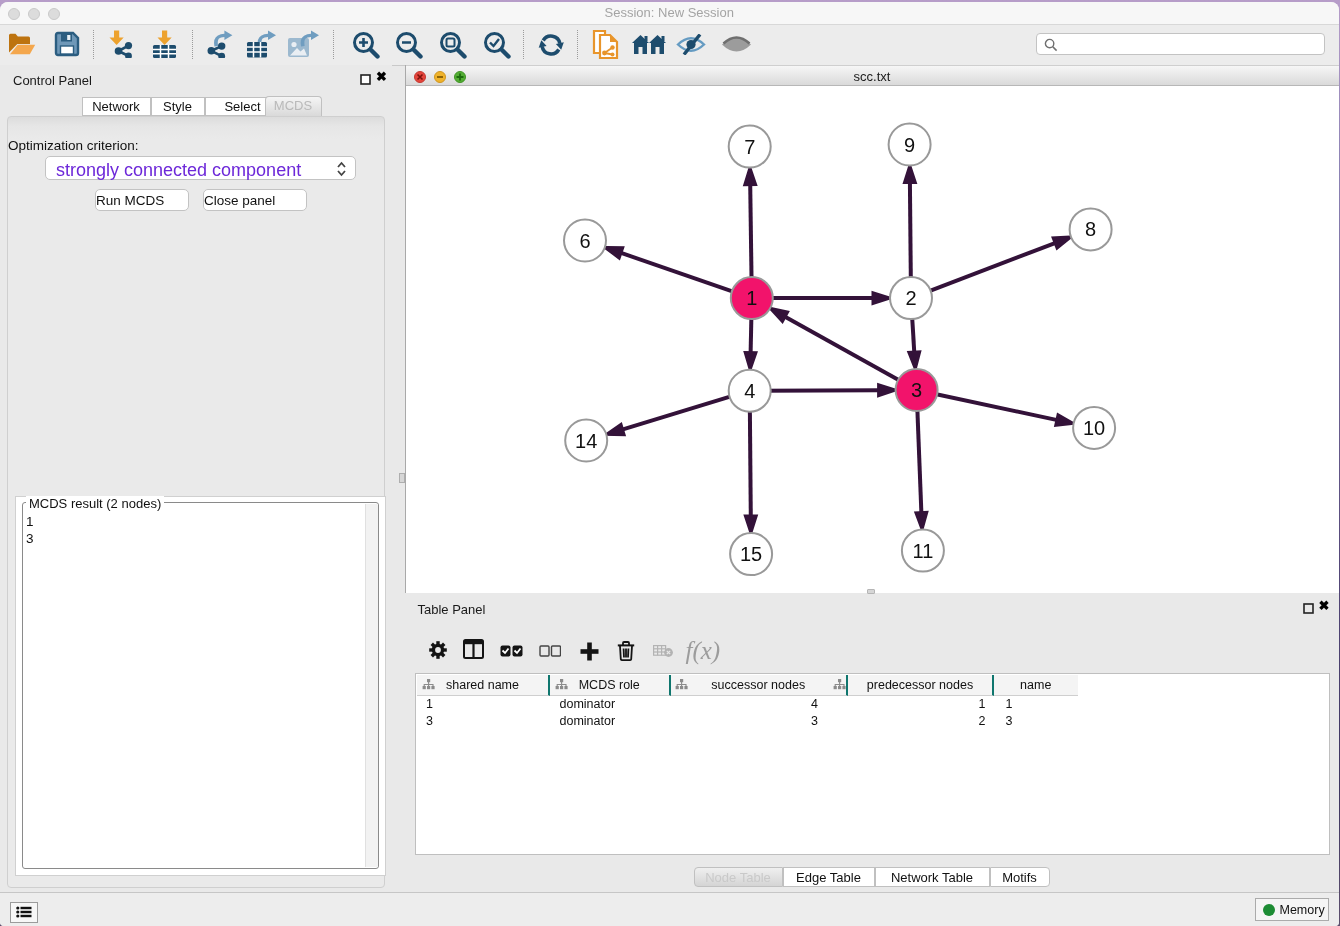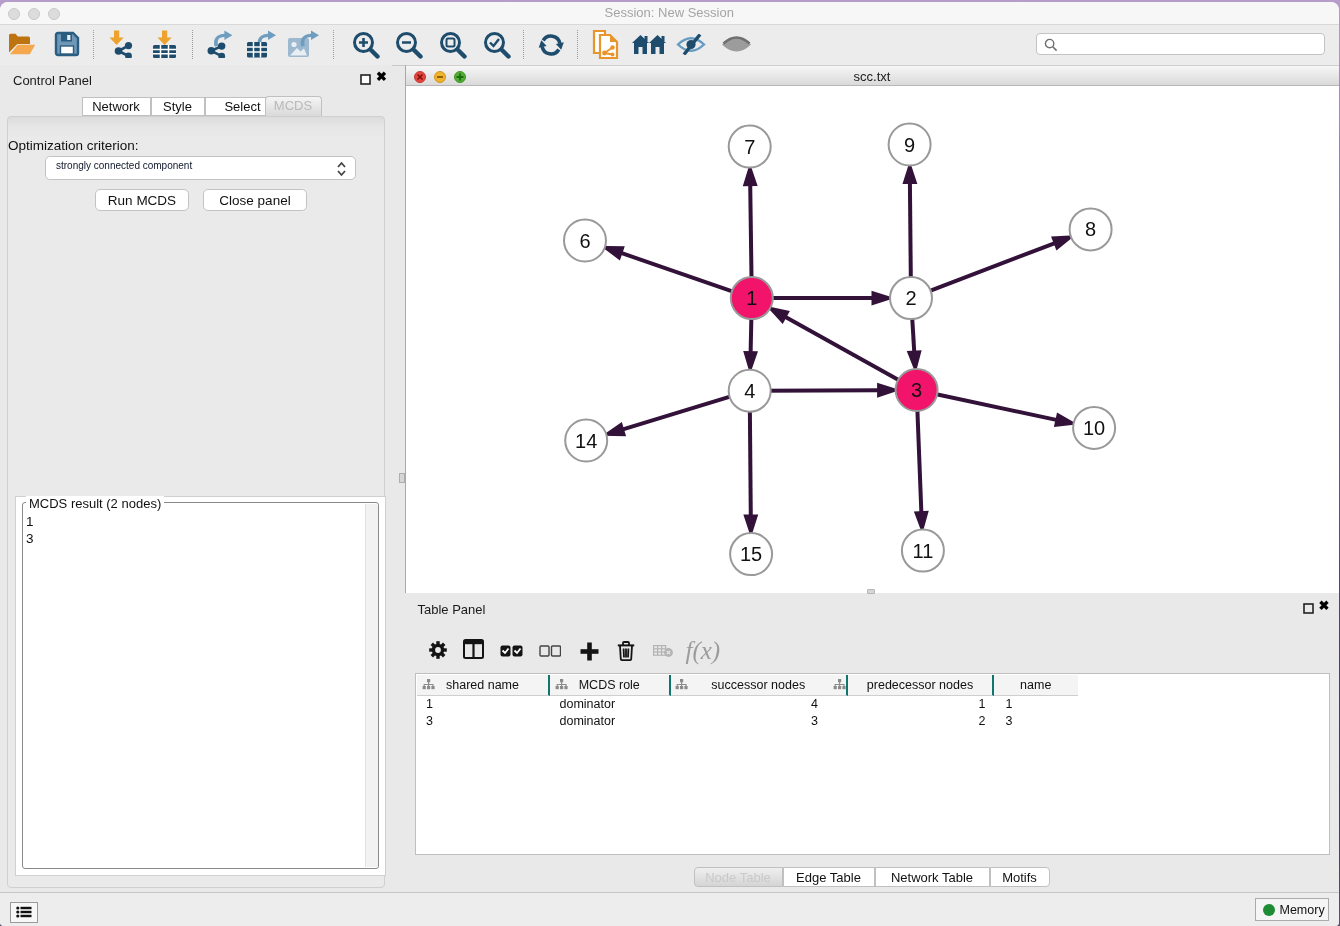--- a/index.html
+++ b/index.html
@@ -24,21 +24,21 @@
           border:1px solid #c3c3c3;border-radius:4px;box-sizing:border-box;}
   
   .cpanel{position:absolute;left:0;top:63px;width:392px;height:827px;background:#e9e9e9;}
   .phead{font-size:13px;color:#1a1a1a;}
   .tab{position:absolute;top:0;height:19px;background:#fff;border:1px solid #c0c0c0;
        box-sizing:border-box;font-size:13px;color:#111;text-align:center;line-height:18px;}
   .mcdspane{position:absolute;left:7px;top:50.5px;width:378px;height:772px;
             background:linear-gradient(180deg,#dcdcdc 0,#e6e6e6 9px,#eaeaea 22px);
             border:1px solid #cfcfcf;border-radius:4px;box-sizing:border-box;}
   .btn{position:absolute;background:#fff;border:1px solid #c3c3c3;border-radius:5px;
-       box-sizing:border-box;font-size:13.5px;color:#111;text-align:center;}
+       box-sizing:border-box;font-size:13.5px;color:#111;text-align:left;}
   
   .netwin{position:absolute;left:404.5px;top:63px;width:934px;height:527.5px;
           border-left:1px solid #a9a9a9;box-sizing:border-box;}
   .nettitle{position:absolute;left:0;top:0;width:100%;height:21px;
             background:linear-gradient(180deg,#f6f6f6,#dadada);
             border-top:1px solid #cfcfcf;border-bottom:1px solid #b7b7b7;box-sizing:border-box;}
   .netcanvas{position:absolute;left:0;top:21px;width:100%;height:506.5px;background:#fff;}
   .light{position:absolute;top:4.5px;width:12px;height:12px;border-radius:50%;box-sizing:border-box;}
   
   .tpanel{position:absolute;left:404.5px;top:592.5px;width:934px;height:297px;background:#e9e9e9;}
@@ -230,21 +230,21 @@
       </svg>
     <div class="abs" style="left:376px;top:4px;font-size:13px;font-weight:bold;color:#000;">✖</div>
     <div class="tab" style="left:81.5px;width:69px;top:32px;">Network</div>
     <div class="tab" style="left:150.5px;width:54px;top:32px;">Style</div>
     <div class="tab" style="left:204.5px;width:76px;top:32px;">Select</div>
     <div class="tab" style="left:264.5px;width:57px;top:31px;height:20px;color:#b9b9b9;
          background:linear-gradient(180deg,#f5f5f5,#d9d9d9);border-radius:4px 4px 0 0;border-bottom:none;">MCDS</div>
     <div class="mcdspane">
       <div style="position:absolute;left:0;top:21px;width:100%;text-align:left;font-size:13.5px;color:#111;">Optimization criterion:</div>
       <div style="position:absolute;left:37px;top:39px;width:311px;height:24px;background:#fff;border:1px solid #c3c3c3;border-radius:5px;box-sizing:border-box;">
-        <div style="position:absolute;left:10px;top:3px;font-size:10px;color:#0f172a;">strongly connected component</div>
+        <div style="position:absolute;left:10px;top:3px;font-size:18px;color:#6d28d9;">strongly connected component</div>
         <svg style="position:absolute;right:8px;top:4px;" width="11" height="16" viewBox="0 0 11 16">
           <path d="M2 6 L5.5 2 L9 6" fill="none" stroke="#444" stroke-width="1.8"></path>
           <path d="M2 10 L5.5 14 L9 10" fill="none" stroke="#444" stroke-width="1.8"></path>
         </svg>
       </div>
       <div class="btn" style="left:87px;top:72px;width:94px;height:22px;line-height:21px;">Run MCDS</div>
       <div class="btn" style="left:195px;top:72px;width:104px;height:22px;line-height:21px;">Close panel</div>
 
       <div style="position:absolute;left:7px;top:379.5px;width:371px;height:380px;background:#fff;border:1px solid #d0d0d0;box-sizing:border-box;">
         <div style="position:absolute;left:6px;top:5px;width:357px;height:367px;border:1px solid #8a8a8a;border-radius:3px;box-sizing:border-box;"></div>

